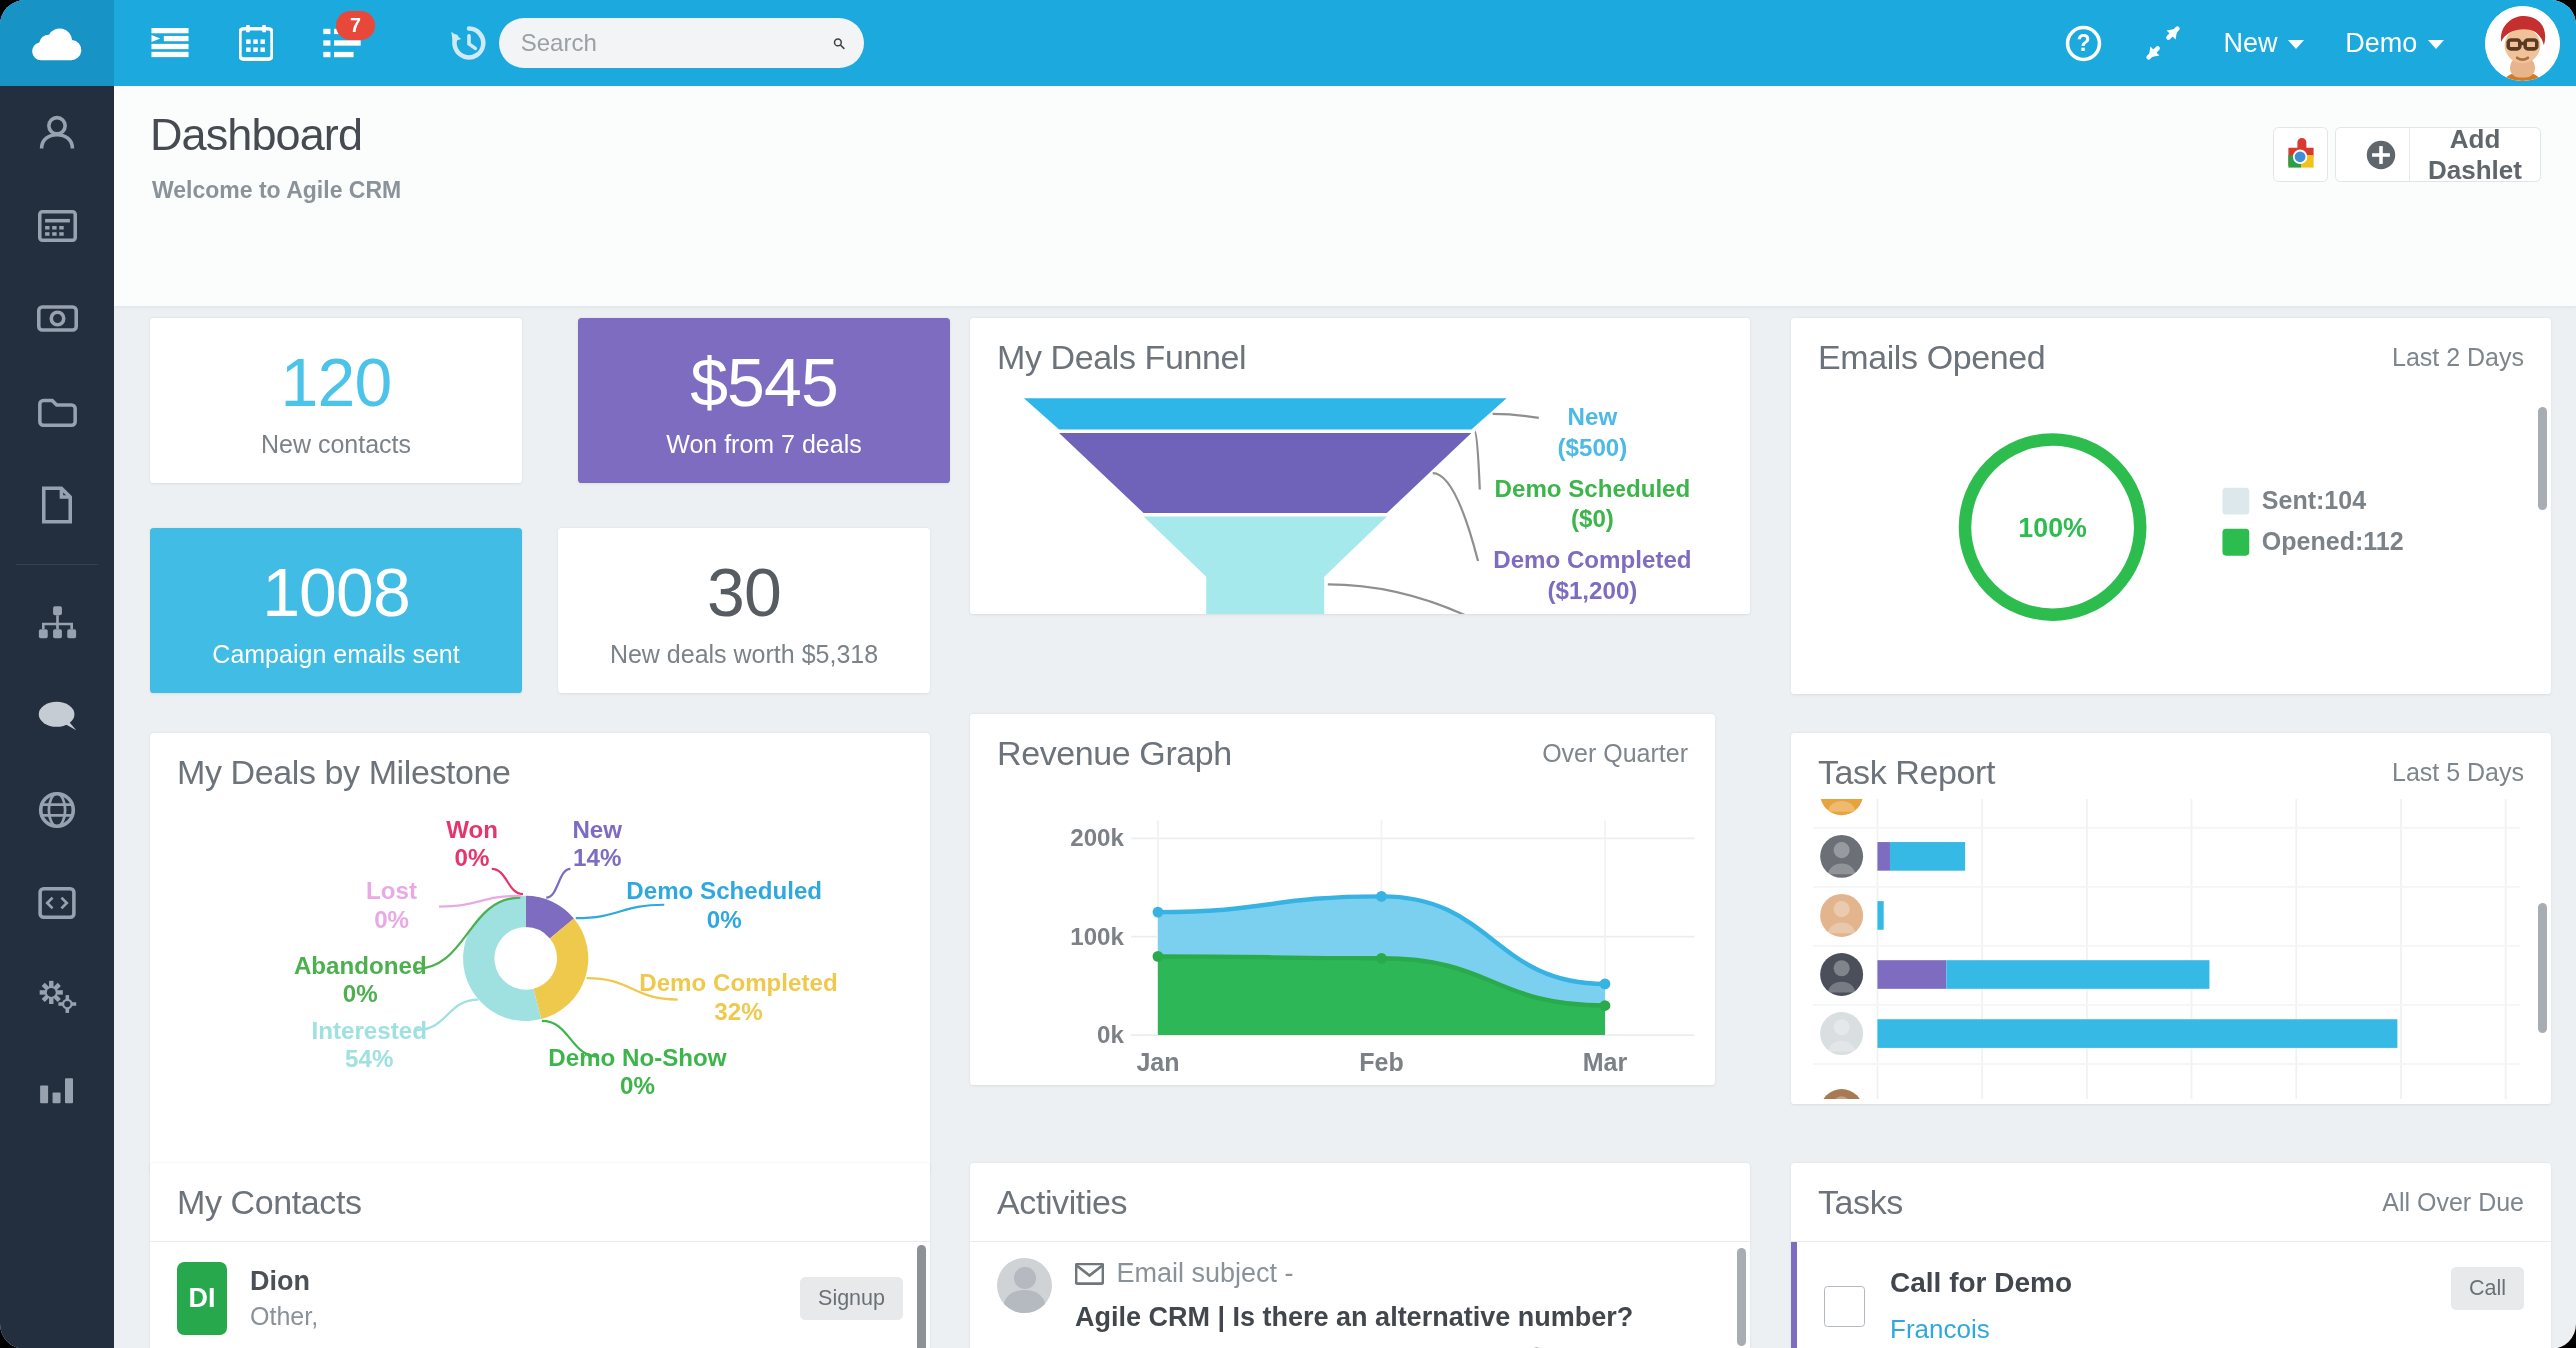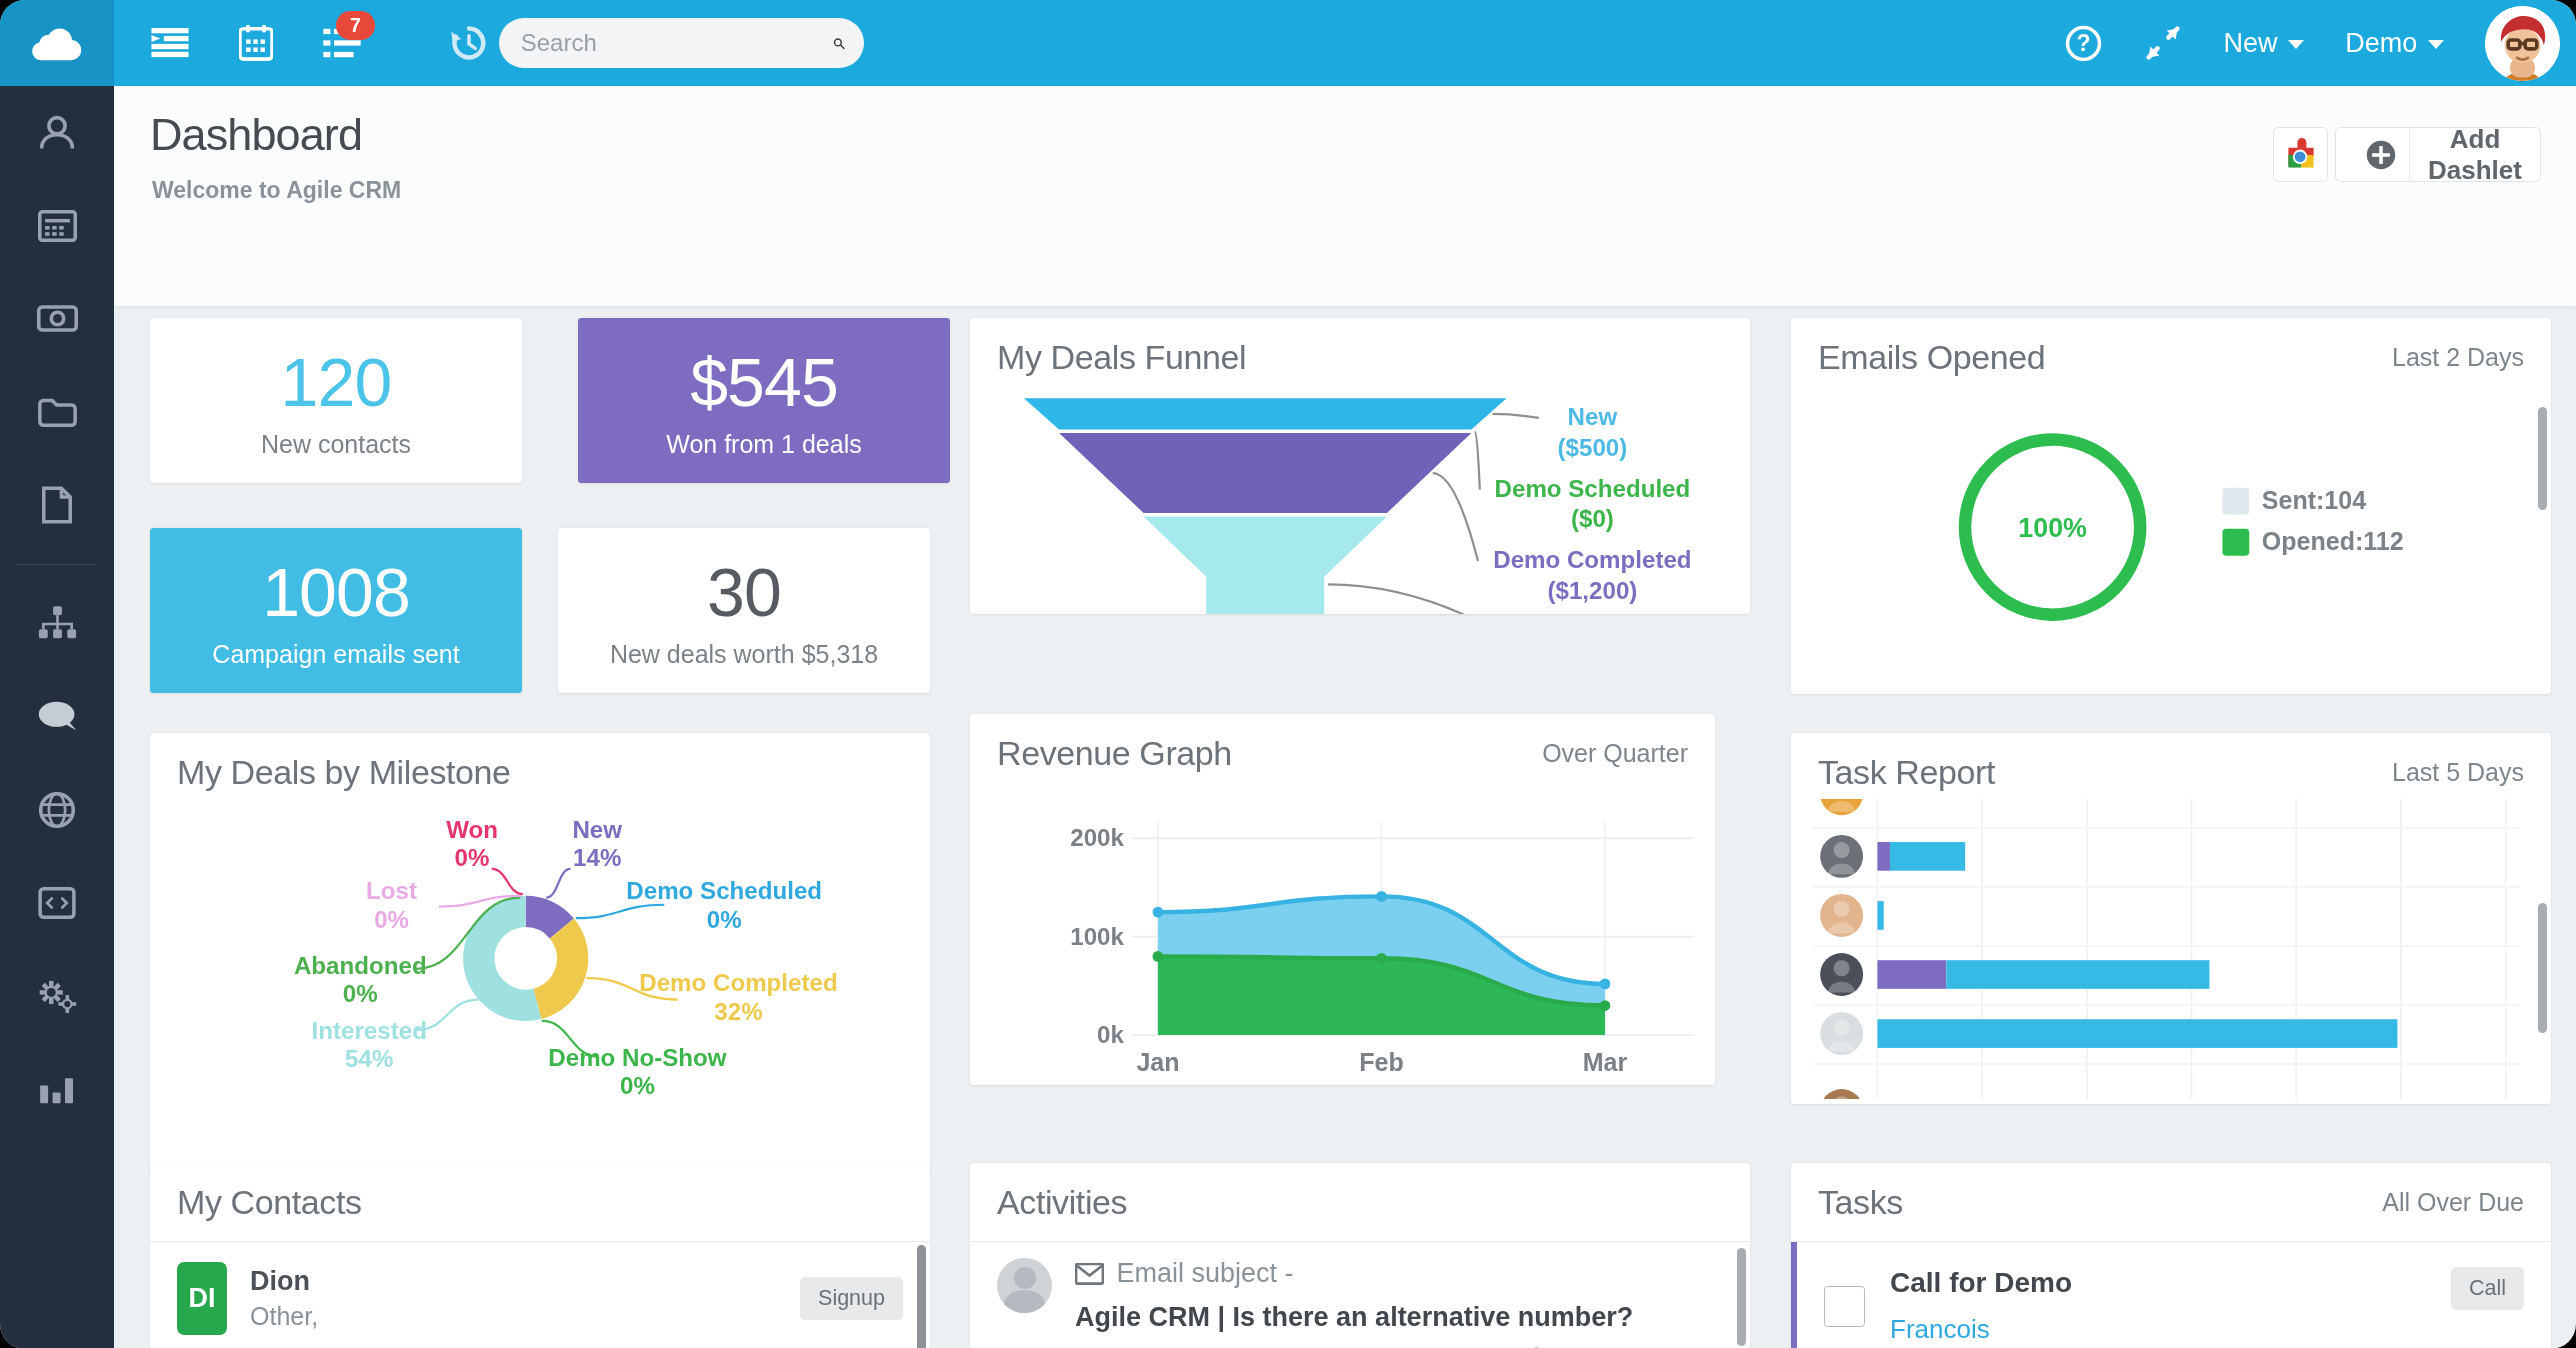--- a/index.html
+++ b/index.html
@@ -314,21 +314,21 @@
       <span class="seg-label">Add Dashlet</span>
     </div>
   </div>
 
   <div class="stat-card card-white" style="left:150px;top:318px;">
     <div class="num num-cyan">120</div>
     <div class="lbl">New contacts</div>
   </div>
   <div class="stat-card card-purple" style="left:558px;top:318px;margin-left:20px;">
     <div class="num">$545</div>
-    <div class="lbl">Won from 1 deals</div>
+    <div class="lbl">Won from 7 deals</div>
   </div>
   <div class="stat-card card-cyan" style="left:150px;top:528px;">
     <div class="num">1008</div>
     <div class="lbl">Campaign emails sent</div>
   </div>
   <div class="stat-card card-white" style="left:558px;top:528px;">
     <div class="num num-gray">30</div>
     <div class="lbl">New deals worth $5,318</div>
   </div>
 

